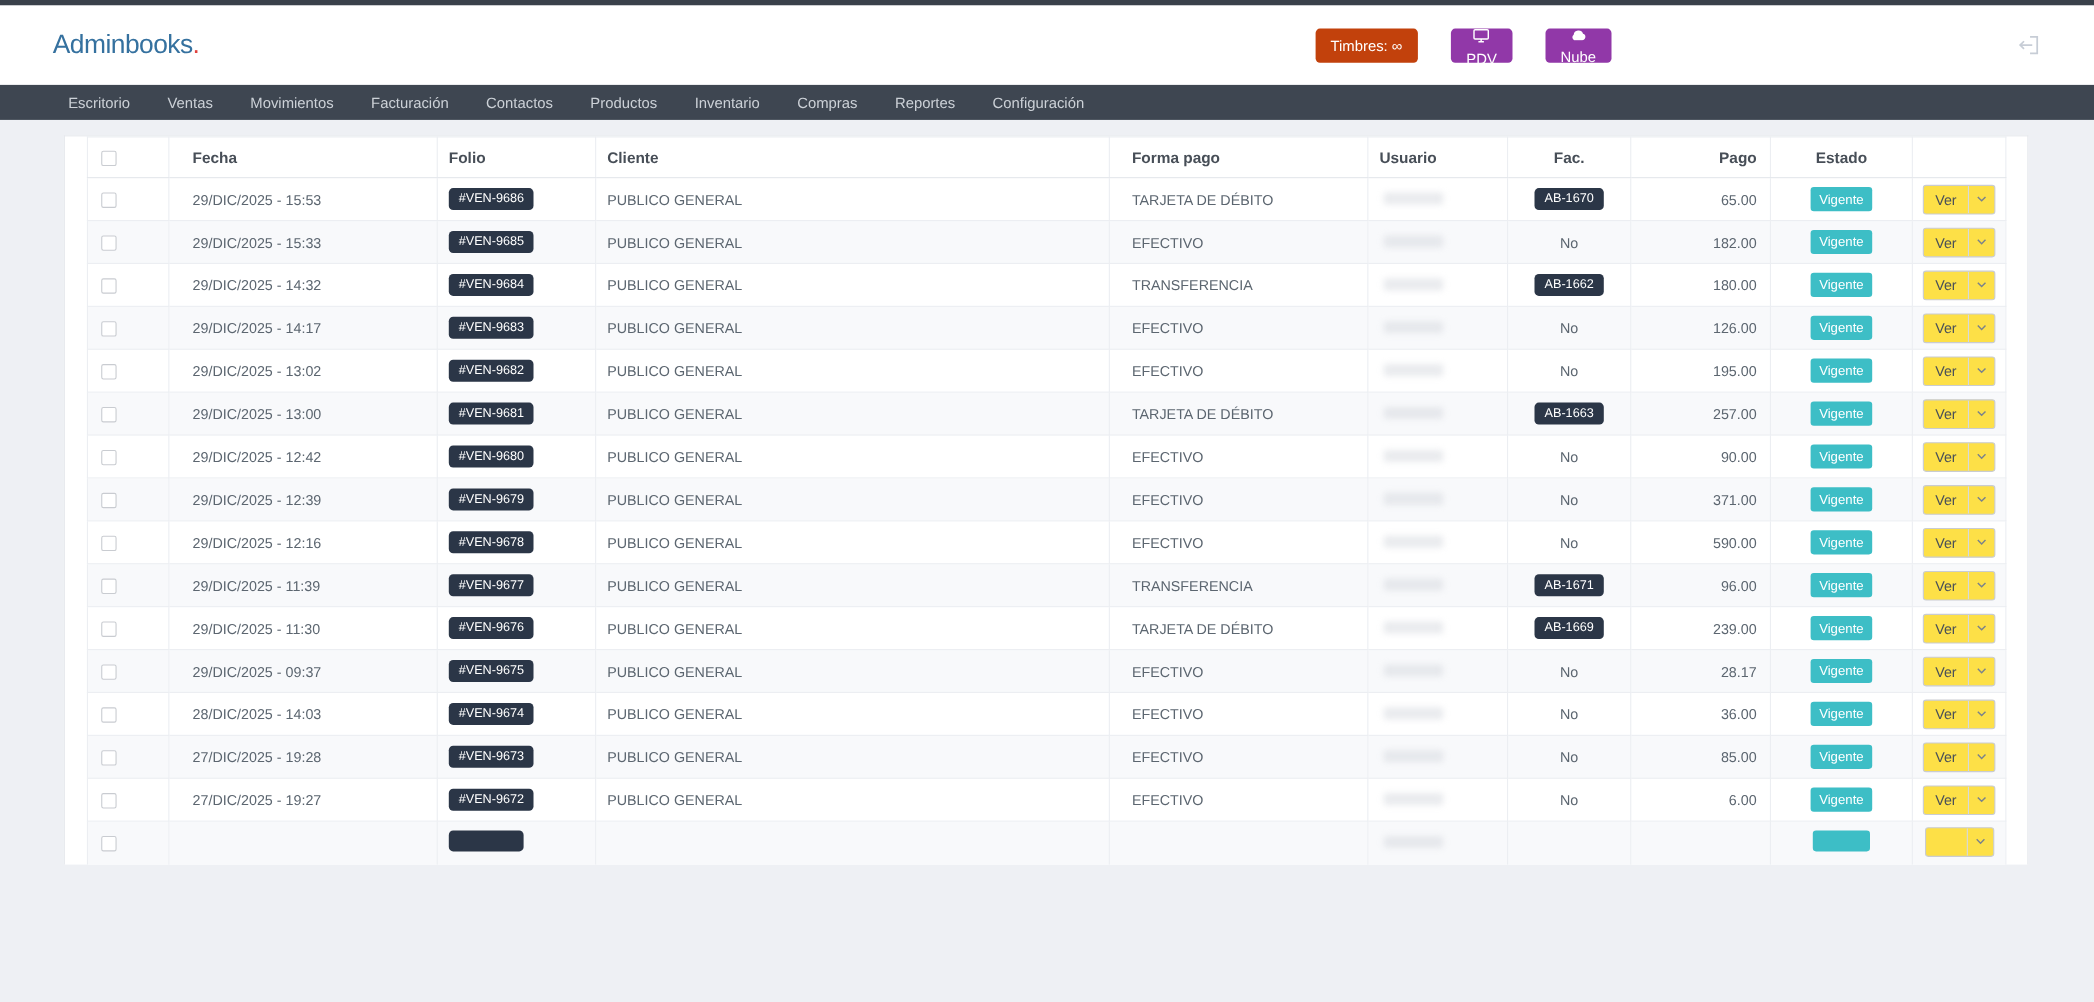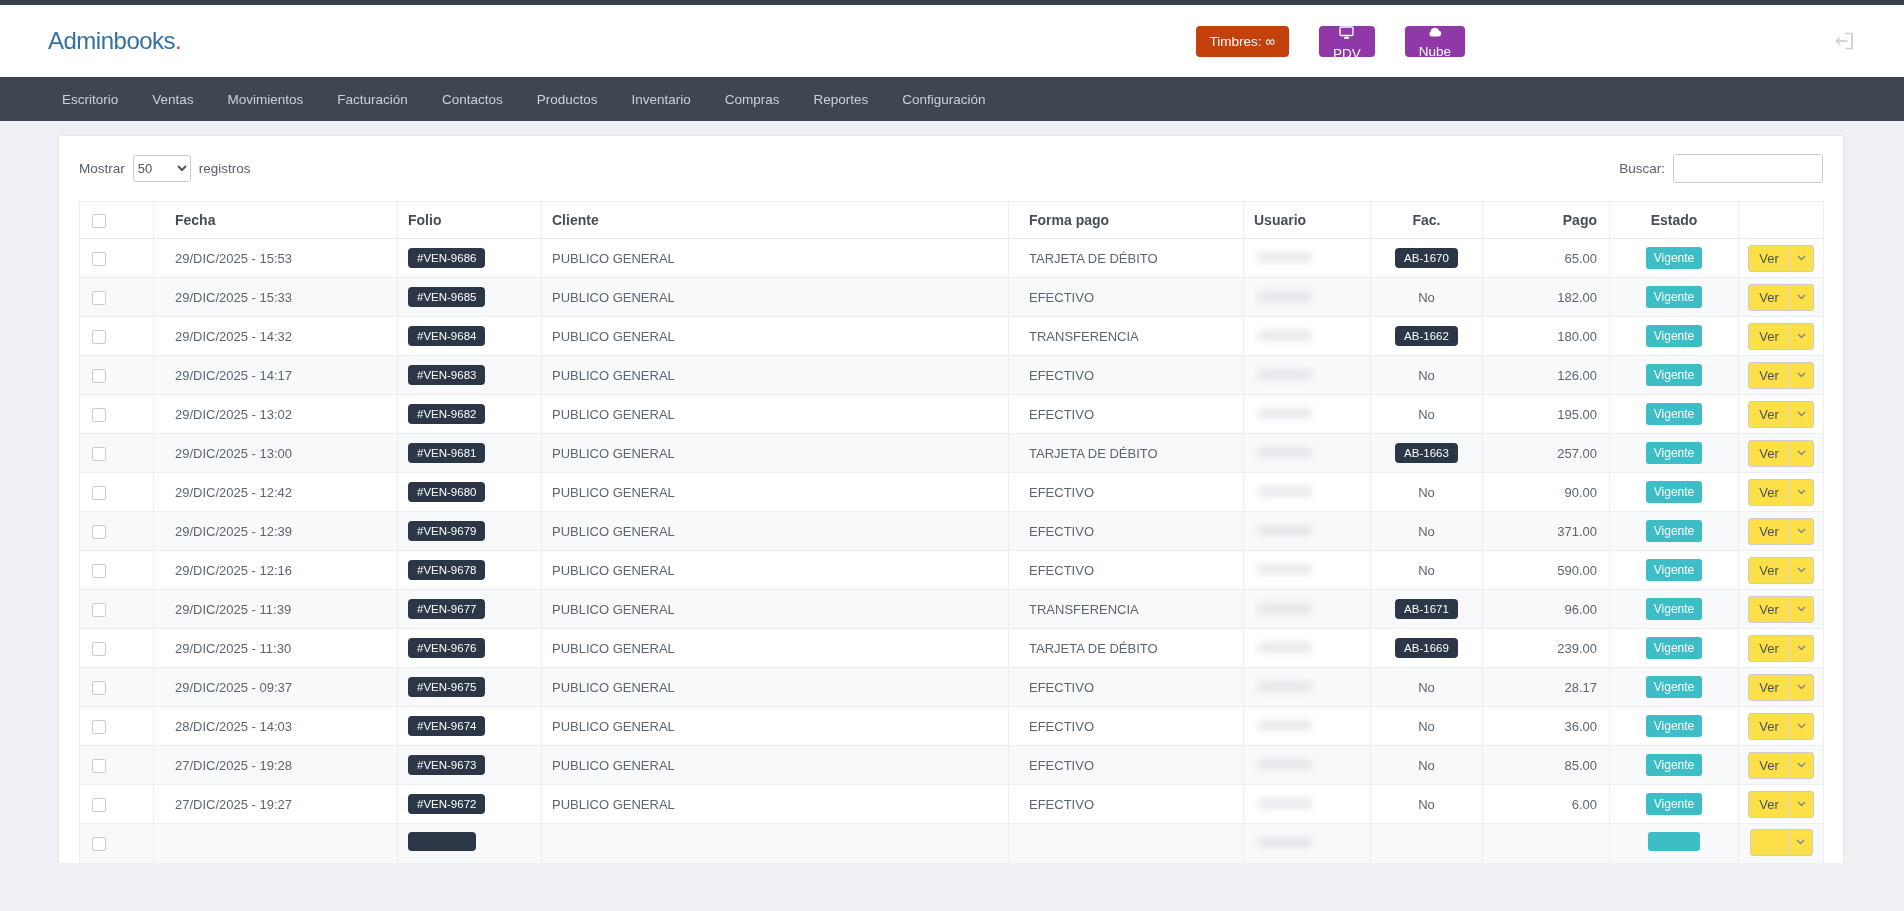--- a/index.html
+++ b/index.html
@@ -13,21 +13,21 @@
   .logo .dot { color:#e0403c; }
   .hdr-buttons { margin-left:auto; display:flex; align-items:center; gap:30px; }
   .hbtn { display:inline-flex; align-items:center; gap:7px; height:31px; padding:0 14px;
           border:none; border-radius:4px; color:#fff; font-size:13.5px; cursor:pointer;
           font-family:inherit; }
   .hbtn.teal { background:#c2410c; }
   .hbtn.purple { background:#9138a8;flex-direction:column; }
   .logout { margin-left:367px; display:inline-flex; align-items:center; cursor:pointer; }
 
   
-  .mainnav { height:44px; background:#3e4651; display:flex; align-items:center; padding:0 48px; }
+  .mainnav { height:32px; background:#3e4651; display:flex; align-items:center; padding:0 48px; }
   .mainnav .nav-item { color:#ccd1d7; font-size:13.5px; padding:0 17px; line-height:45px; cursor:pointer; }
   .mainnav .nav-item:first-child { padding-left:14px; }
 
   
   .card { background:#fff; margin:14px 60px 0 58px; border:1px solid #e6e8ed; border-bottom:none; }
   .card-title { padding:24px 20px 20px; font-size:15px; font-weight:700; color:#3f4752;
                 letter-spacing:.2px; border-bottom:1px solid #e9ebf0; }
 
   .controls { display:flex; align-items:center; padding:18px 20px; }
   .controls .lbl { font-size:13.5px; color:#5a6069; }
@@ -122,31 +122,20 @@
   <span class="nav-item">Contactos</span>
   <span class="nav-item">Productos</span>
   <span class="nav-item">Inventario</span>
   <span class="nav-item">Compras</span>
   <span class="nav-item">Reportes</span>
   <span class="nav-item">Configuración</span>
 </nav>
 
 <section class="card">
 
-  <div class="controls">
-    <span class="lbl">Mostrar</span>
-    <select class="page-size">
-      <option>50</option>
-    </select>
-    <span class="lbl">registros</span>
-    <div class="search-wrap">
-      <span class="lbl">Buscar:</span>
-      <input type="text" class="search-input" value="" style="">
-    </div>
-  </div>
 
   <table>
     <colgroup>
       <col class="c-check">
         <col class="c-fecha">
         <col class="c-folio">
         <col class="c-cliente">
         <col class="c-fpago">
       <col class="c-usuario">
         <col class="c-fac">

